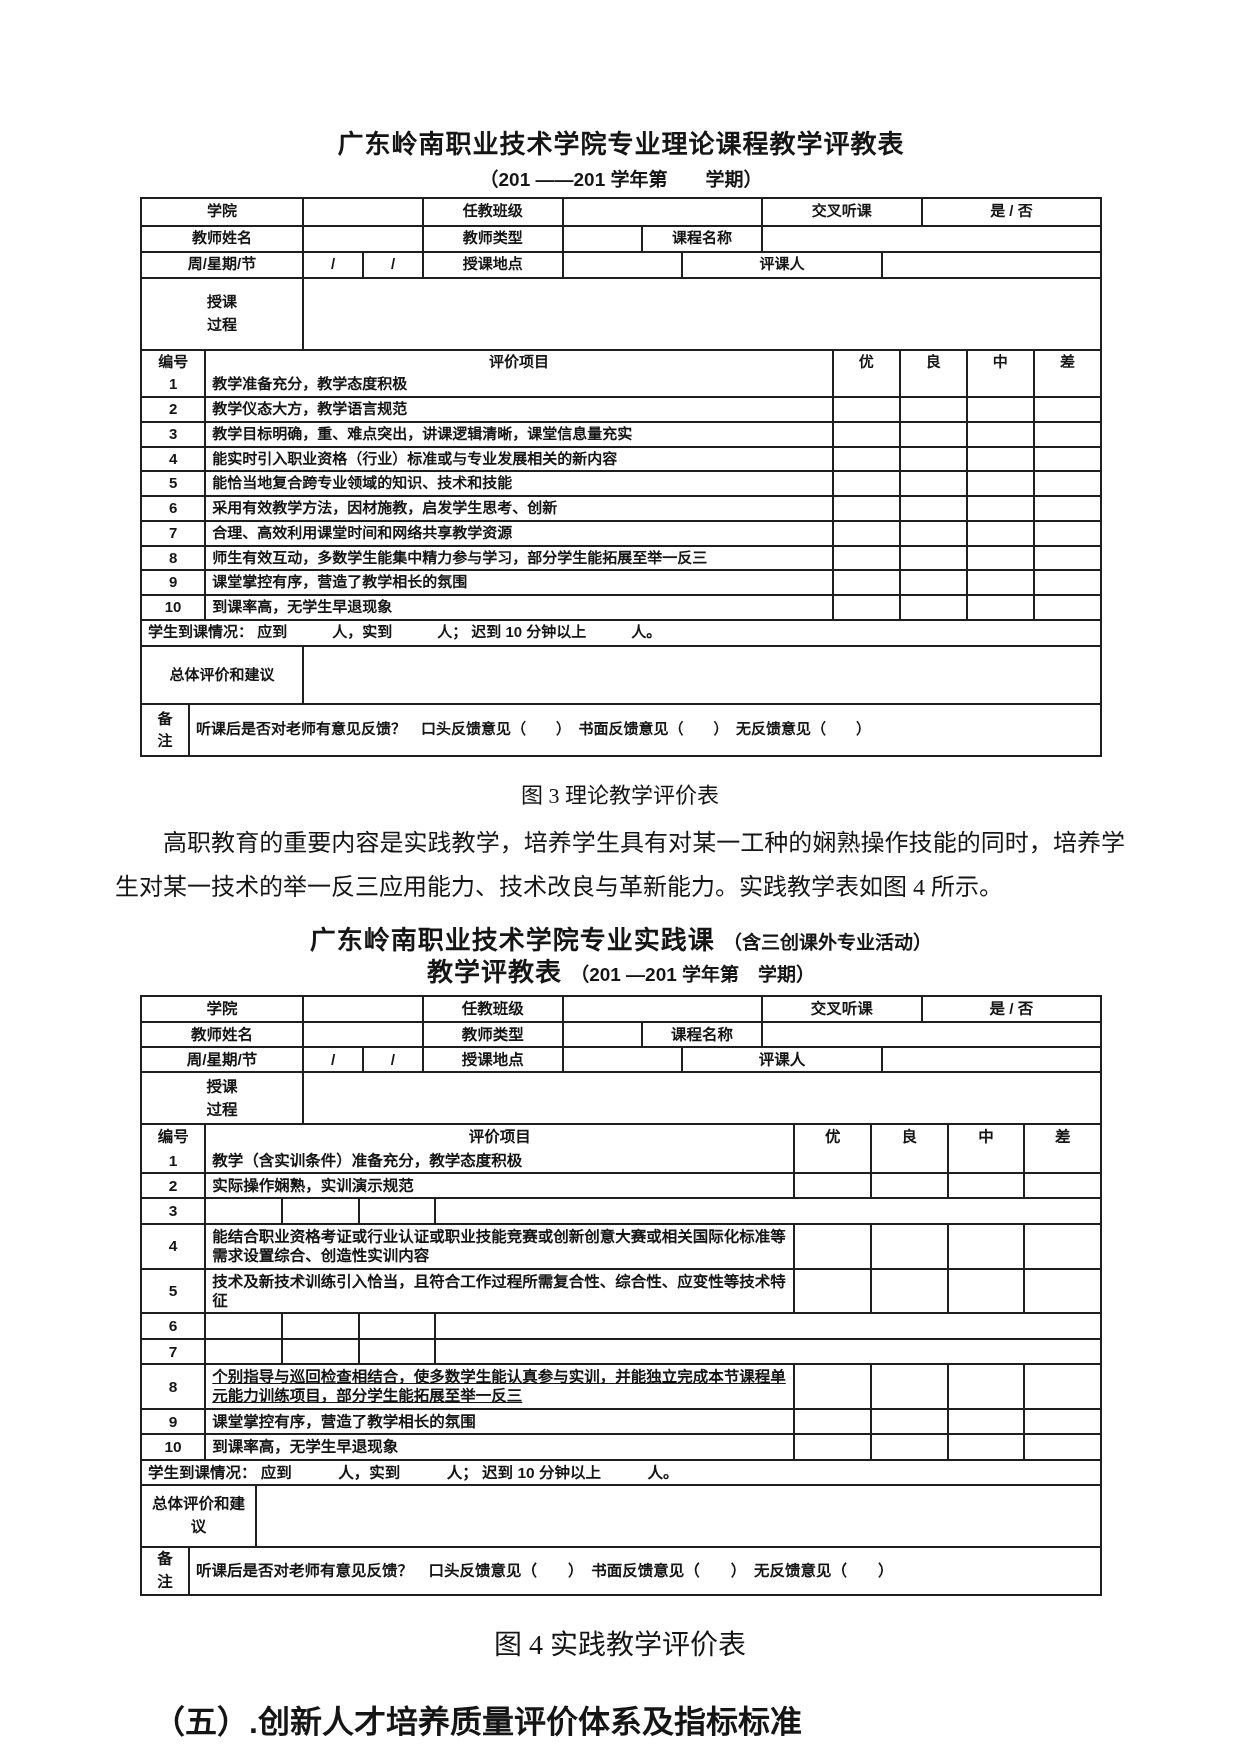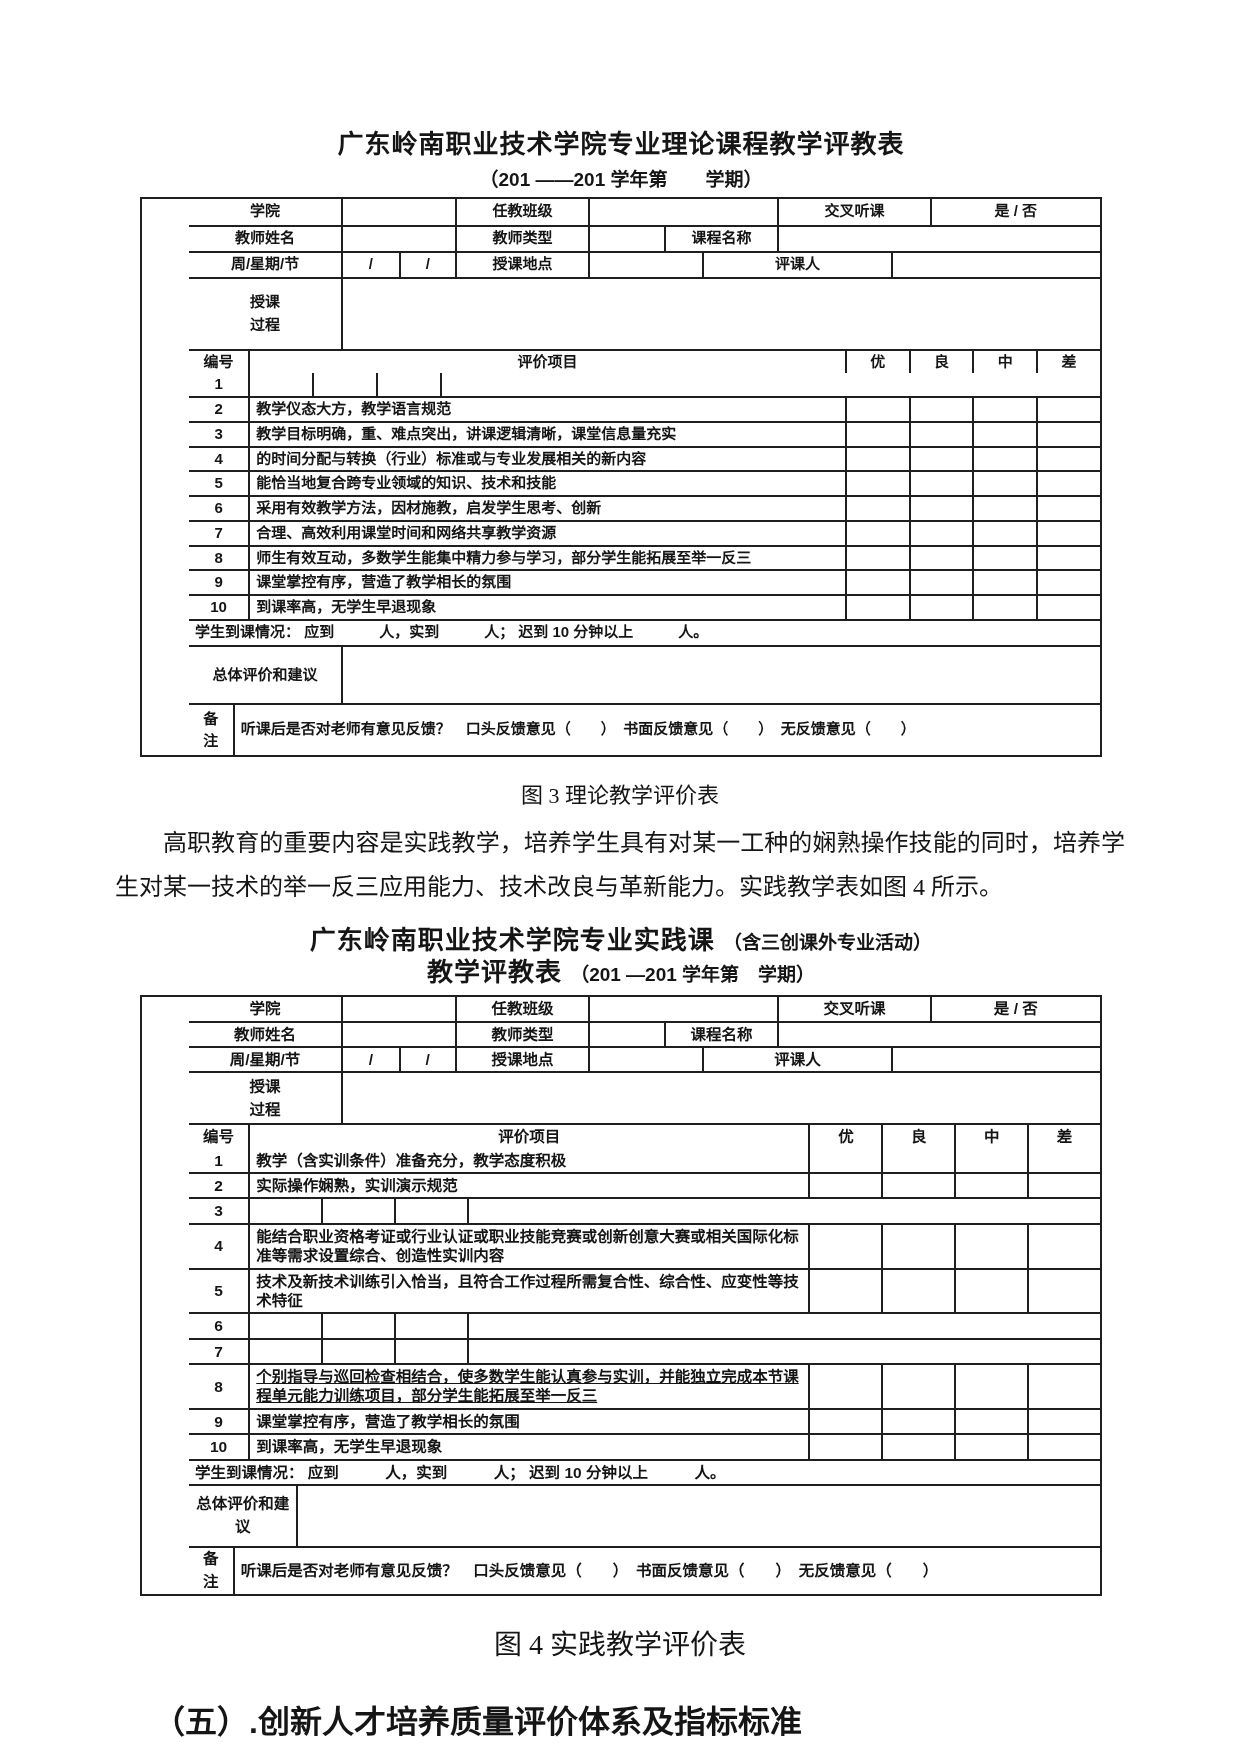--- a/index.html
+++ b/index.html
@@ -18,21 +18,21 @@
   }
   .tbl-subtitle {
     text-align:center; font-family:"Liberation Sans","DejaVu Sans",sans-serif;
     font-weight:bold; font-size:19px; margin:3px 0 6px 0;
   }
   .tbl-title .note { font-size:19px; letter-spacing:0; }
 
   .form {
     border:2px solid #1f1f1f;
     font-family:"Liberation Sans","DejaVu Sans",sans-serif;
-    font-weight:bold; font-size:15px; line-height:1.25;padding-left:47px;
+    font-weight:bold; font-size:15px; line-height:1.25;
   }
   .form.t2 { font-size:15.5px; }
   .frow { display:flex; border-top:2px solid #1f1f1f; align-items:stretch; }
   .frow:first-child { border-top:none; }
   .cell {
     border-left:2px solid #1f1f1f; padding:2px 6px; min-height:22px;
     display:flex; align-items:center; justify-content:center; text-align:center;
     flex:0 0 auto; overflow:hidden;
   }
   .cell:first-child { border-left:none; }
@@ -120,20 +120,21 @@
           <div class="cell" style="width:65.5%">评价项目</div>
           <div class="cell" style="width:7%">优</div>
           <div class="cell" style="width:7%">良</div>
           <div class="cell" style="width:7%">中</div>
           <div class="cell grow">差</div>
         </div>
 
         <div>
             <div class="frow r-item">
               <div class="cell num" style="width: 6.5%;">1</div>
+              <div class="cell txt" style="width: 65.5%;">教学准备充分，教学态度积极</div>
               <div class="cell rate" style="width: 7%;"></div>
               <div class="cell rate" style="width: 7%;"></div>
               <div class="cell rate" style="width: 7%;"></div>
               <div class="cell rate grow"></div>
             </div>
             <div class="frow r-item">
               <div class="cell num" style="width: 6.5%;">2</div>
               <div class="cell txt" style="width: 65.5%;">教学仪态大方，教学语言规范</div>
               <div class="cell rate" style="width: 7%;"></div>
               <div class="cell rate" style="width: 7%;"></div>
@@ -143,21 +144,21 @@
             <div class="frow r-item">
               <div class="cell num" style="width: 6.5%;">3</div>
               <div class="cell txt" style="width: 65.5%;">教学目标明确，重、难点突出，讲课逻辑清晰，课堂信息量充实</div>
               <div class="cell rate" style="width: 7%;"></div>
               <div class="cell rate" style="width: 7%;"></div>
               <div class="cell rate" style="width: 7%;"></div>
               <div class="cell rate grow"></div>
             </div>
             <div class="frow r-item">
               <div class="cell num" style="width: 6.5%;">4</div>
-              <div class="cell txt" style="width: 65.5%;">的时间分配与转换（行业）标准或与专业发展相关的新内容</div>
+              <div class="cell txt" style="width: 65.5%;">能实时引入职业资格（行业）标准或与专业发展相关的新内容</div>
               <div class="cell rate" style="width: 7%;"></div>
               <div class="cell rate" style="width: 7%;"></div>
               <div class="cell rate" style="width: 7%;"></div>
               <div class="cell rate grow"></div>
             </div>
             <div class="frow r-item">
               <div class="cell num" style="width: 6.5%;">5</div>
               <div class="cell txt" style="width: 65.5%;">能恰当地复合跨专业领域的知识、技术和技能</div>
               <div class="cell rate" style="width: 7%;"></div>
               <div class="cell rate" style="width: 7%;"></div>

